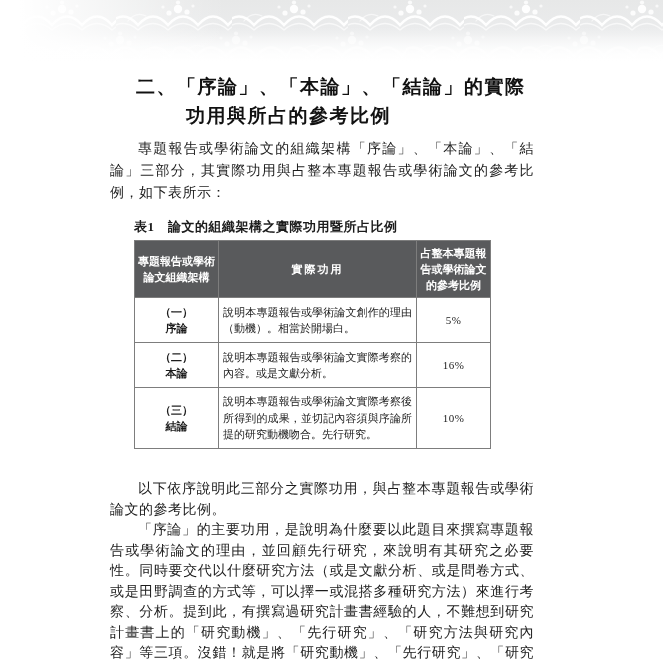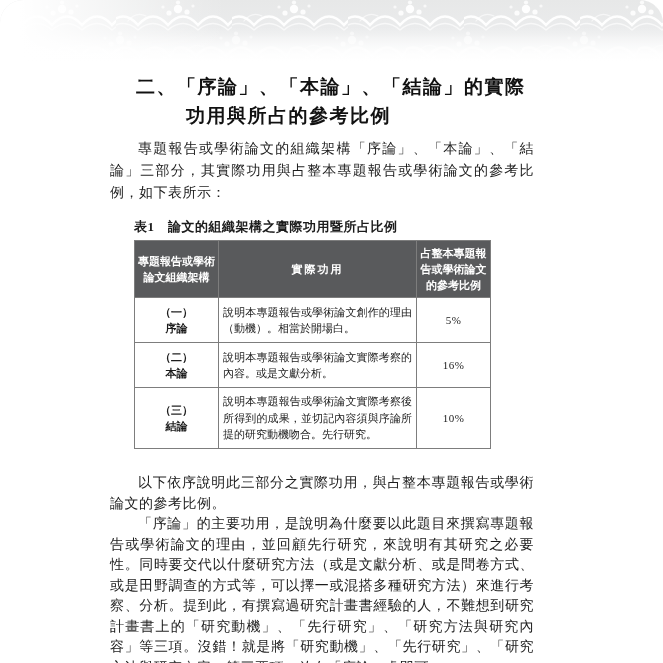--- a/index.html
+++ b/index.html
@@ -1,21 +1,21 @@
 <!DOCTYPE html>
 <html><head>
 <meta charset="utf-8">
 <style>
   html,body{margin:0;padding:0;}
   body{
     width:663px;height:663px;background:#ffffff;
     font-family:"Liberation Serif","DejaVu Serif",serif;
     color:#1c1c1c;
   }
-  .page{position:relative;width:663px;height:663px;overflow:hidden;background:#fff;border-radius:23px;}
+  .page{position:relative;width:663px;height:663px;overflow:hidden;background:#fff;}
 
   
   .banner{
     position:absolute;top:0;left:0;width:663px;height:64px;
     background:linear-gradient(180deg,#e7e8e8 0%,#ebeced 52%,#ffffff 100%);
   }
   .banner svg{position:absolute;top:0;left:0;}
   .banner::after{
     content:"";position:absolute;inset:0;
     background:
@@ -43,21 +43,21 @@
      padding:4px 2px;height:44px;vertical-align:middle;}
   td{font-size:11px;line-height:16.5px;vertical-align:middle;}
   td.label{text-align:center;font-weight:bold;white-space:pre-line;
            font-size:11px;line-height:16px;}
   td.usage{padding:3px 4px;text-align:justify;}
   td.ratio{text-align:center;font-size:11px;letter-spacing:0.5px;}
   tbody tr.r1 td{height:38px;}
   tbody tr.r2 td{height:38px;}
   tbody tr.r3 td{height:54px;}
 
-  .after-table{margin-top:24px;}
+  .after-table{margin-top:30px;}
 
   .footer{position:absolute;left:85px;top:627px;display:flex;align-items:center;}
   .fbar{display:inline-block;width:92px;height:9px;
         background:linear-gradient(90deg,#c7c7c7,#e9e9e9 60%,#f9f9f9);}
   .pnum{font-weight:bold;font-size:14.5px;margin-left:7px;letter-spacing:1px;color:#1a1a1a;}
   .btitle{font-size:10.5px;color:#8b8b8b;margin-left:10px;letter-spacing:1.5px;}
 </style>
 </head>
 <body>
 

